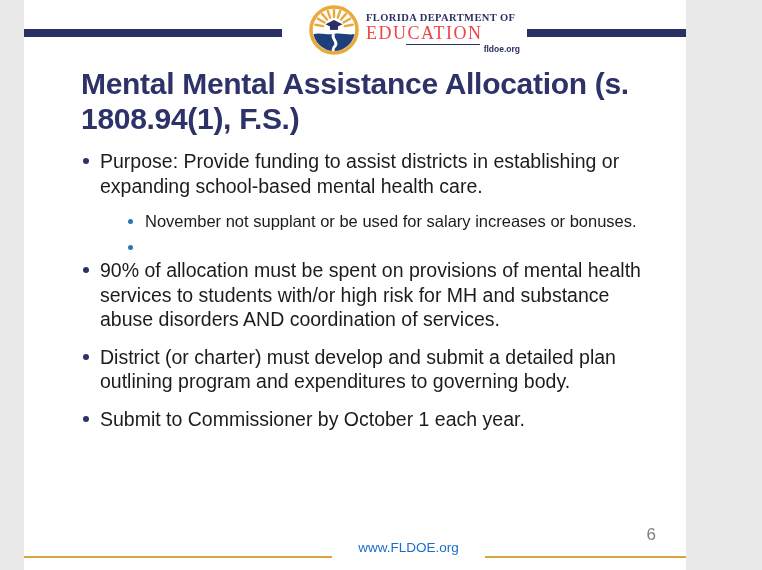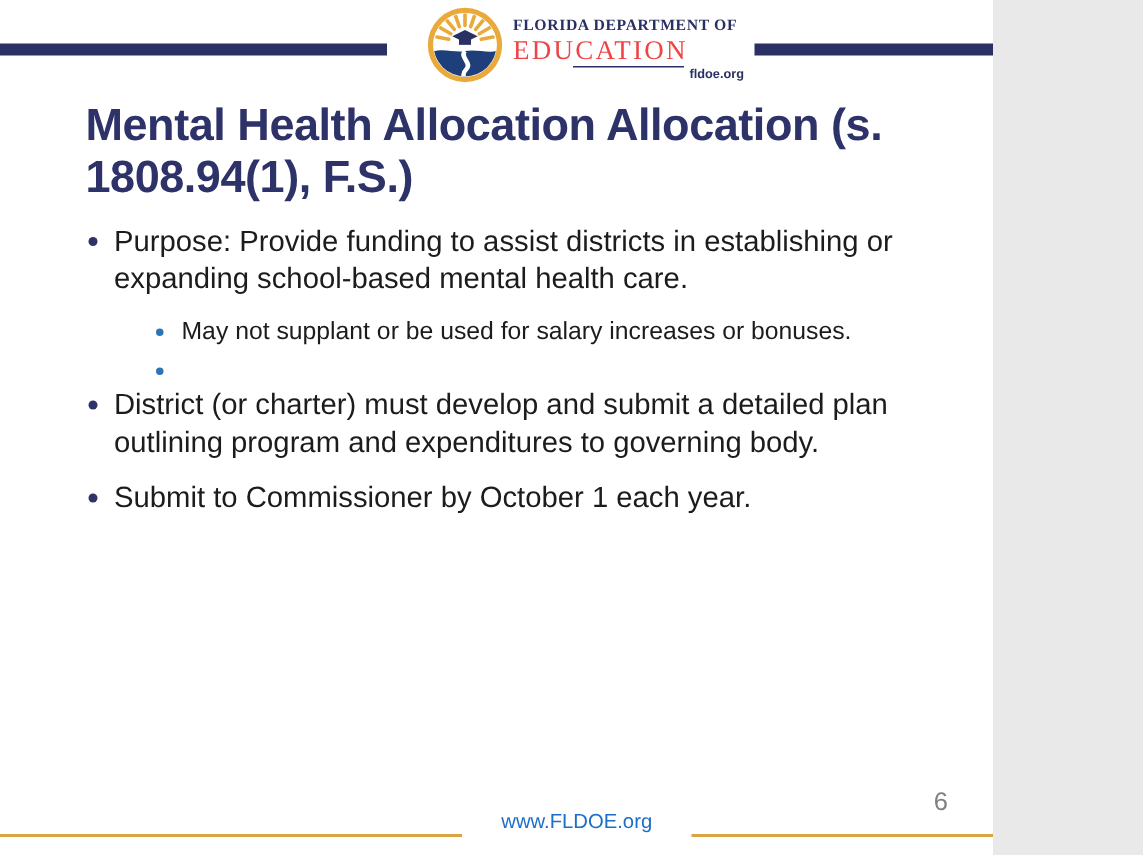--- a/index.html
+++ b/index.html
@@ -1,18 +1,18 @@
 <!DOCTYPE html>
 <html><head>
 <meta charset="utf-8">
 <style>
   html,body { margin:0; padding:0; background:#e9e9e9; }
   .slide {
     position:relative; width:662px; height:570px; background:#ffffff;
-    font-family:"Liberation Sans", sans-serif; overflow:hidden;
+    font-family:"Liberation Sans", sans-serif; overflow:hidden;margin-left:24px;
   }
 
   
   .hbar { position:absolute; top:29px; height:8px; background:#2B3064; }
   .hbar.left  { left:0;  width:258px; }
   .hbar.right { left:503px; right:0; }
 
   .logo { position:absolute; left:284px; top:3px; display:flex; align-items:flex-start; }
   .logo-text { margin-left:6px; width:154px; padding-top:9px; }
   .org1 {
@@ -107,34 +107,38 @@
         <div class="org1">FLORIDA DEPARTMENT OF</div>
         <div class="org2">EDUCATION</div>
         <div class="org3">
           <span class="rule"></span>
           <span class="url-small">fldoe.org</span>
         </div>
       </div>
     </div>
   </header>
 
-  <h1 class="title"><span>Mental Health Allocation Allocation (s.</span><br><span>1808.94(1), F.S.)</span></h1>
+  <h1 class="title"><span>Mental Mental Assistance Allocation (s.</span><br><span>1808.94(1), F.S.)</span></h1>
 
   <main class="content">
     <ul class="bullets" id="bullets">
         <li class="lv1">
           <span class="dot"></span>
           <span class="txt">Purpose: Provide funding to assist districts in establishing or<br>expanding school-based mental health care.</span>
         </li>
         <li class="lv2">
           <span class="dot"></span>
-          <span class="txt">May not supplant or be used for salary increases or bonuses.</span>
+          <span class="txt">November not supplant or be used for salary increases or bonuses.</span>
         </li>
         <li class="lv2">
           <span class="dot"></span>
+        </li>
+        <li class="lv1">
+          <span class="dot"></span>
+          <span class="txt">90% of allocation must be spent on provisions of mental health<br>services to students with/or high risk for MH and substance<br>abuse disorders AND coordination of services.</span>
         </li>
         <li class="lv1">
           <span class="dot"></span>
           <span class="txt">District (or charter) must develop and submit a detailed plan<br>outlining program and expenditures to governing body.</span>
         </li>
         <li class="lv1">
           <span class="dot"></span>
           <span class="txt">Submit to Commissioner by October 1 each year.</span>
         </li>
       </ul>

